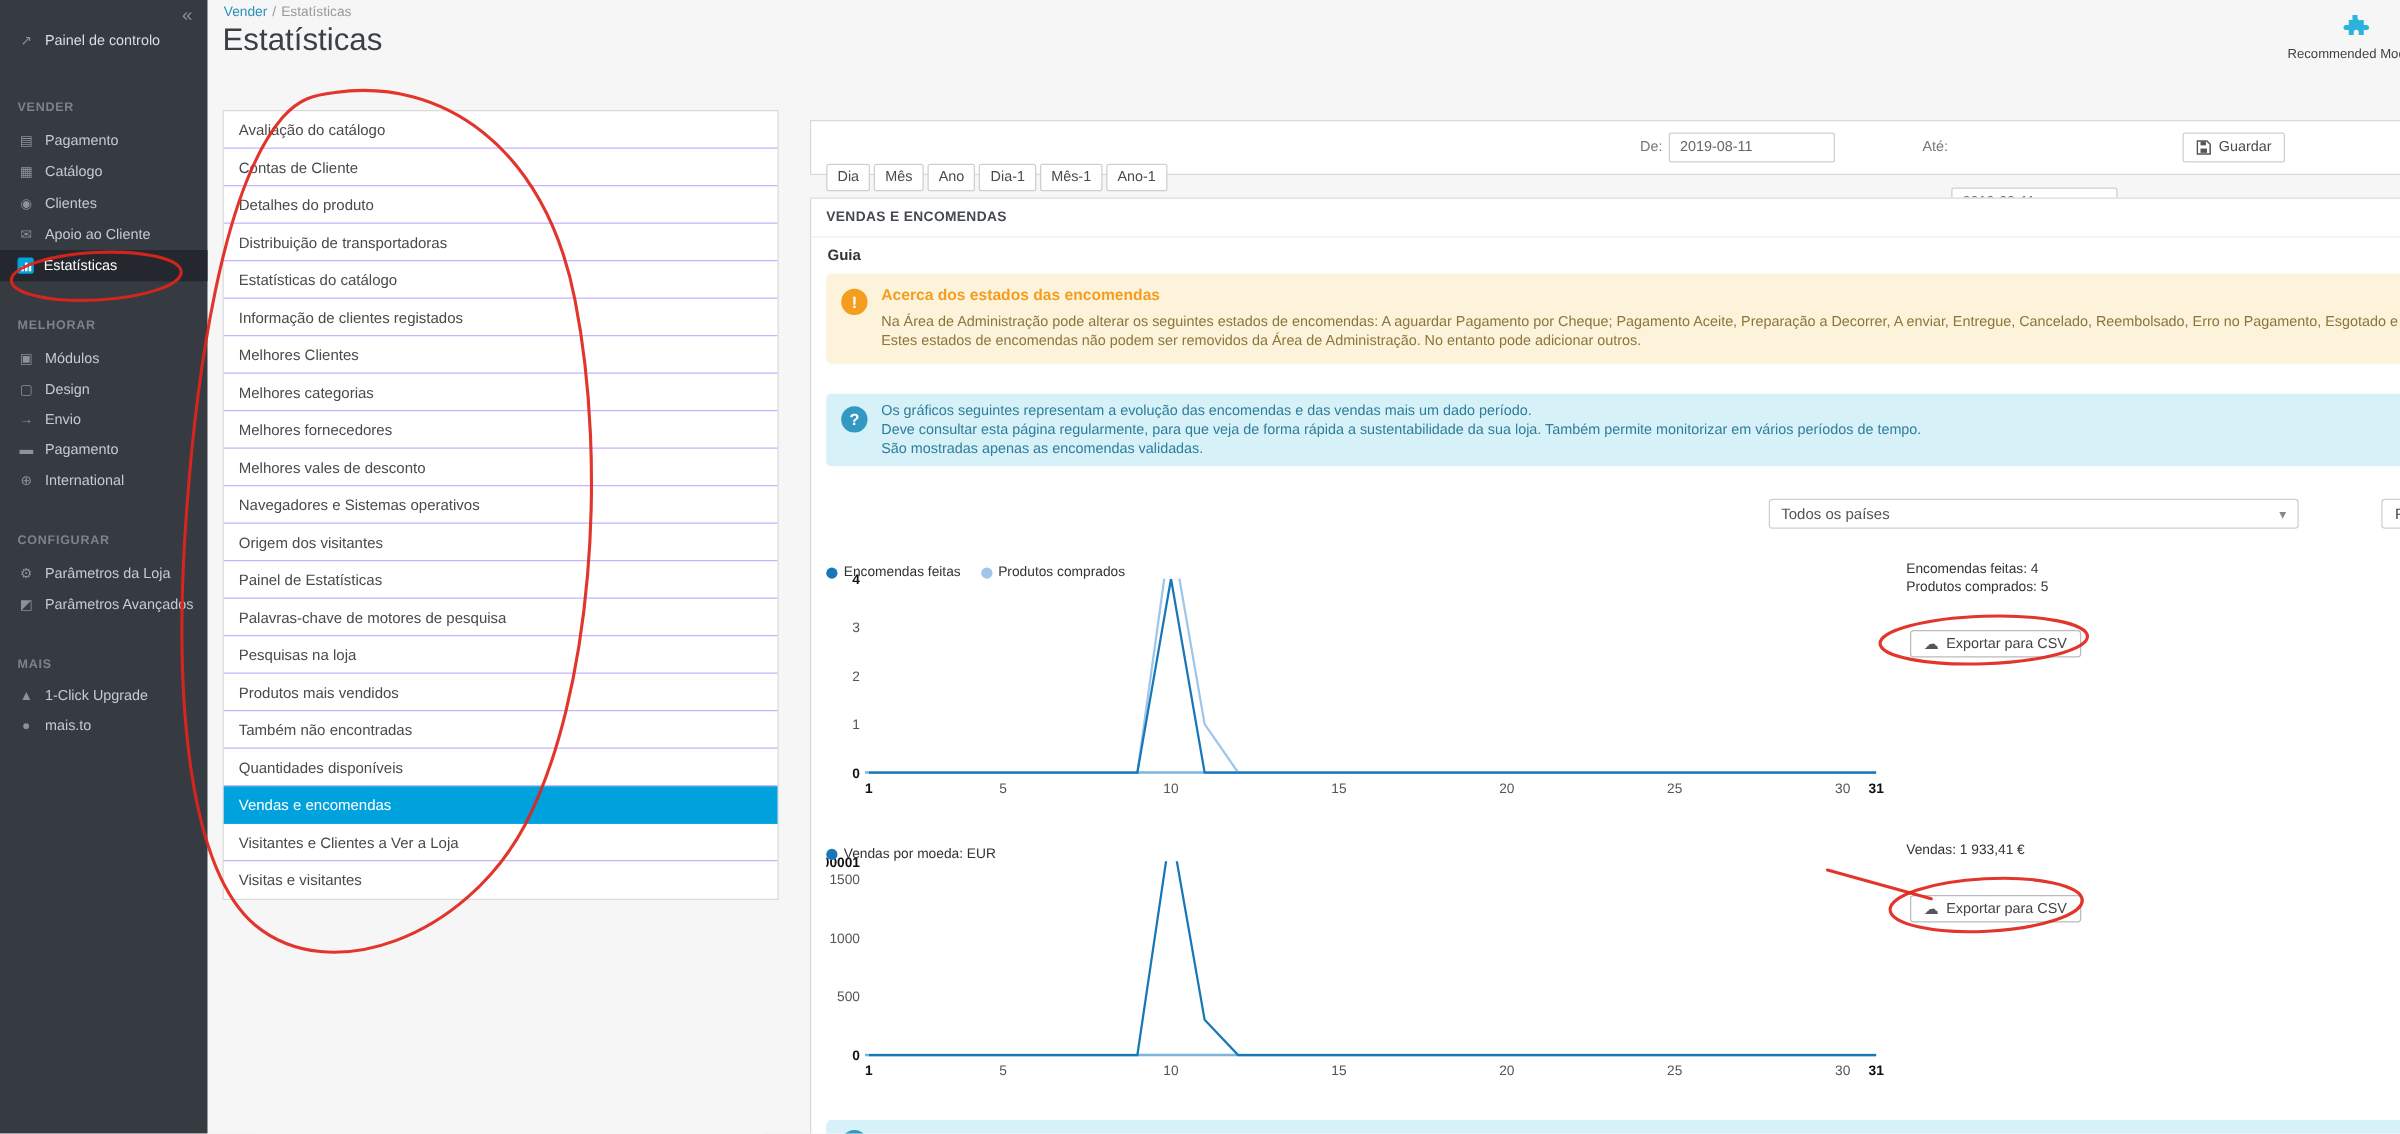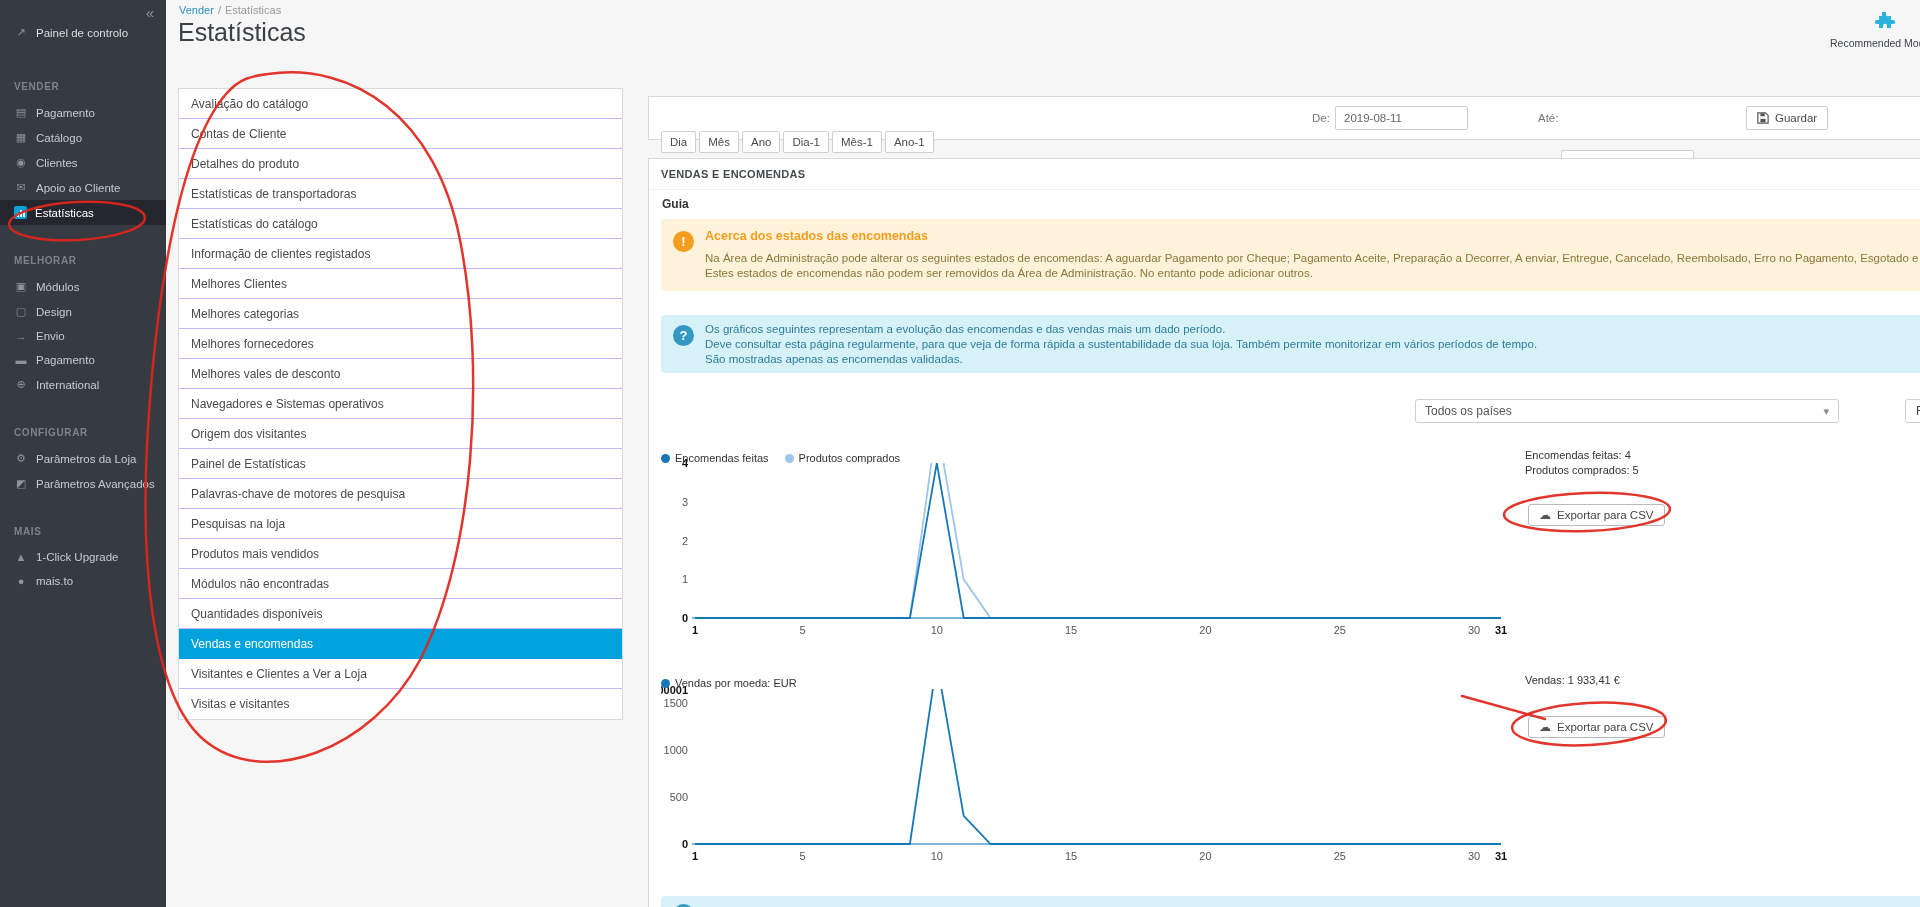--- a/index.html
+++ b/index.html
@@ -164,34 +164,34 @@
     <svg class="rec-ic" width="24" height="24" viewBox="0 0 24 24">
       <path fill="#2bb3dd" d="M10 2h4v2.2a2 2 0 0 0 2.9 1.8H19v4h2.2a2 2 0 1 1 0 4H19v4h-4v-2.2a2 2 0 1 0-4 0V18H7v-4H4.8a2 2 0 1 1 0-4H7V6h3z"></path>
     </svg>
     <div class="rec-label">Recommended Mod</div>
   </div>
 
   <div class="stats-list">
       <div class="stats-item">Avaliação do catálogo</div>
       <div class="stats-item">Contas de Cliente</div>
       <div class="stats-item">Detalhes do produto</div>
-      <div class="stats-item">Estatísticas de transportadoras</div>
+      <div class="stats-item">Distribuição de transportadoras</div>
       <div class="stats-item">Estatísticas do catálogo</div>
       <div class="stats-item">Informação de clientes registados</div>
       <div class="stats-item">Melhores Clientes</div>
       <div class="stats-item">Melhores categorias</div>
       <div class="stats-item">Melhores fornecedores</div>
       <div class="stats-item">Melhores vales de desconto</div>
       <div class="stats-item">Navegadores e Sistemas operativos</div>
       <div class="stats-item">Origem dos visitantes</div>
       <div class="stats-item">Painel de Estatísticas</div>
       <div class="stats-item">Palavras-chave de motores de pesquisa</div>
       <div class="stats-item">Pesquisas na loja</div>
       <div class="stats-item">Produtos mais vendidos</div>
-      <div class="stats-item">Módulos não encontradas</div>
+      <div class="stats-item">Também não encontradas</div>
       <div class="stats-item">Quantidades disponíveis</div>
       <div class="stats-item sel">Vendas e encomendas</div>
       <div class="stats-item">Visitantes e Clientes a Ver a Loja</div>
       <div class="stats-item">Visitas e visitantes</div>
     </div>
 
   <div class="toolbar-panel">
     <div class="periods">
         <button class="pbtn">Dia</button>
         <button class="pbtn">Mês</button>

